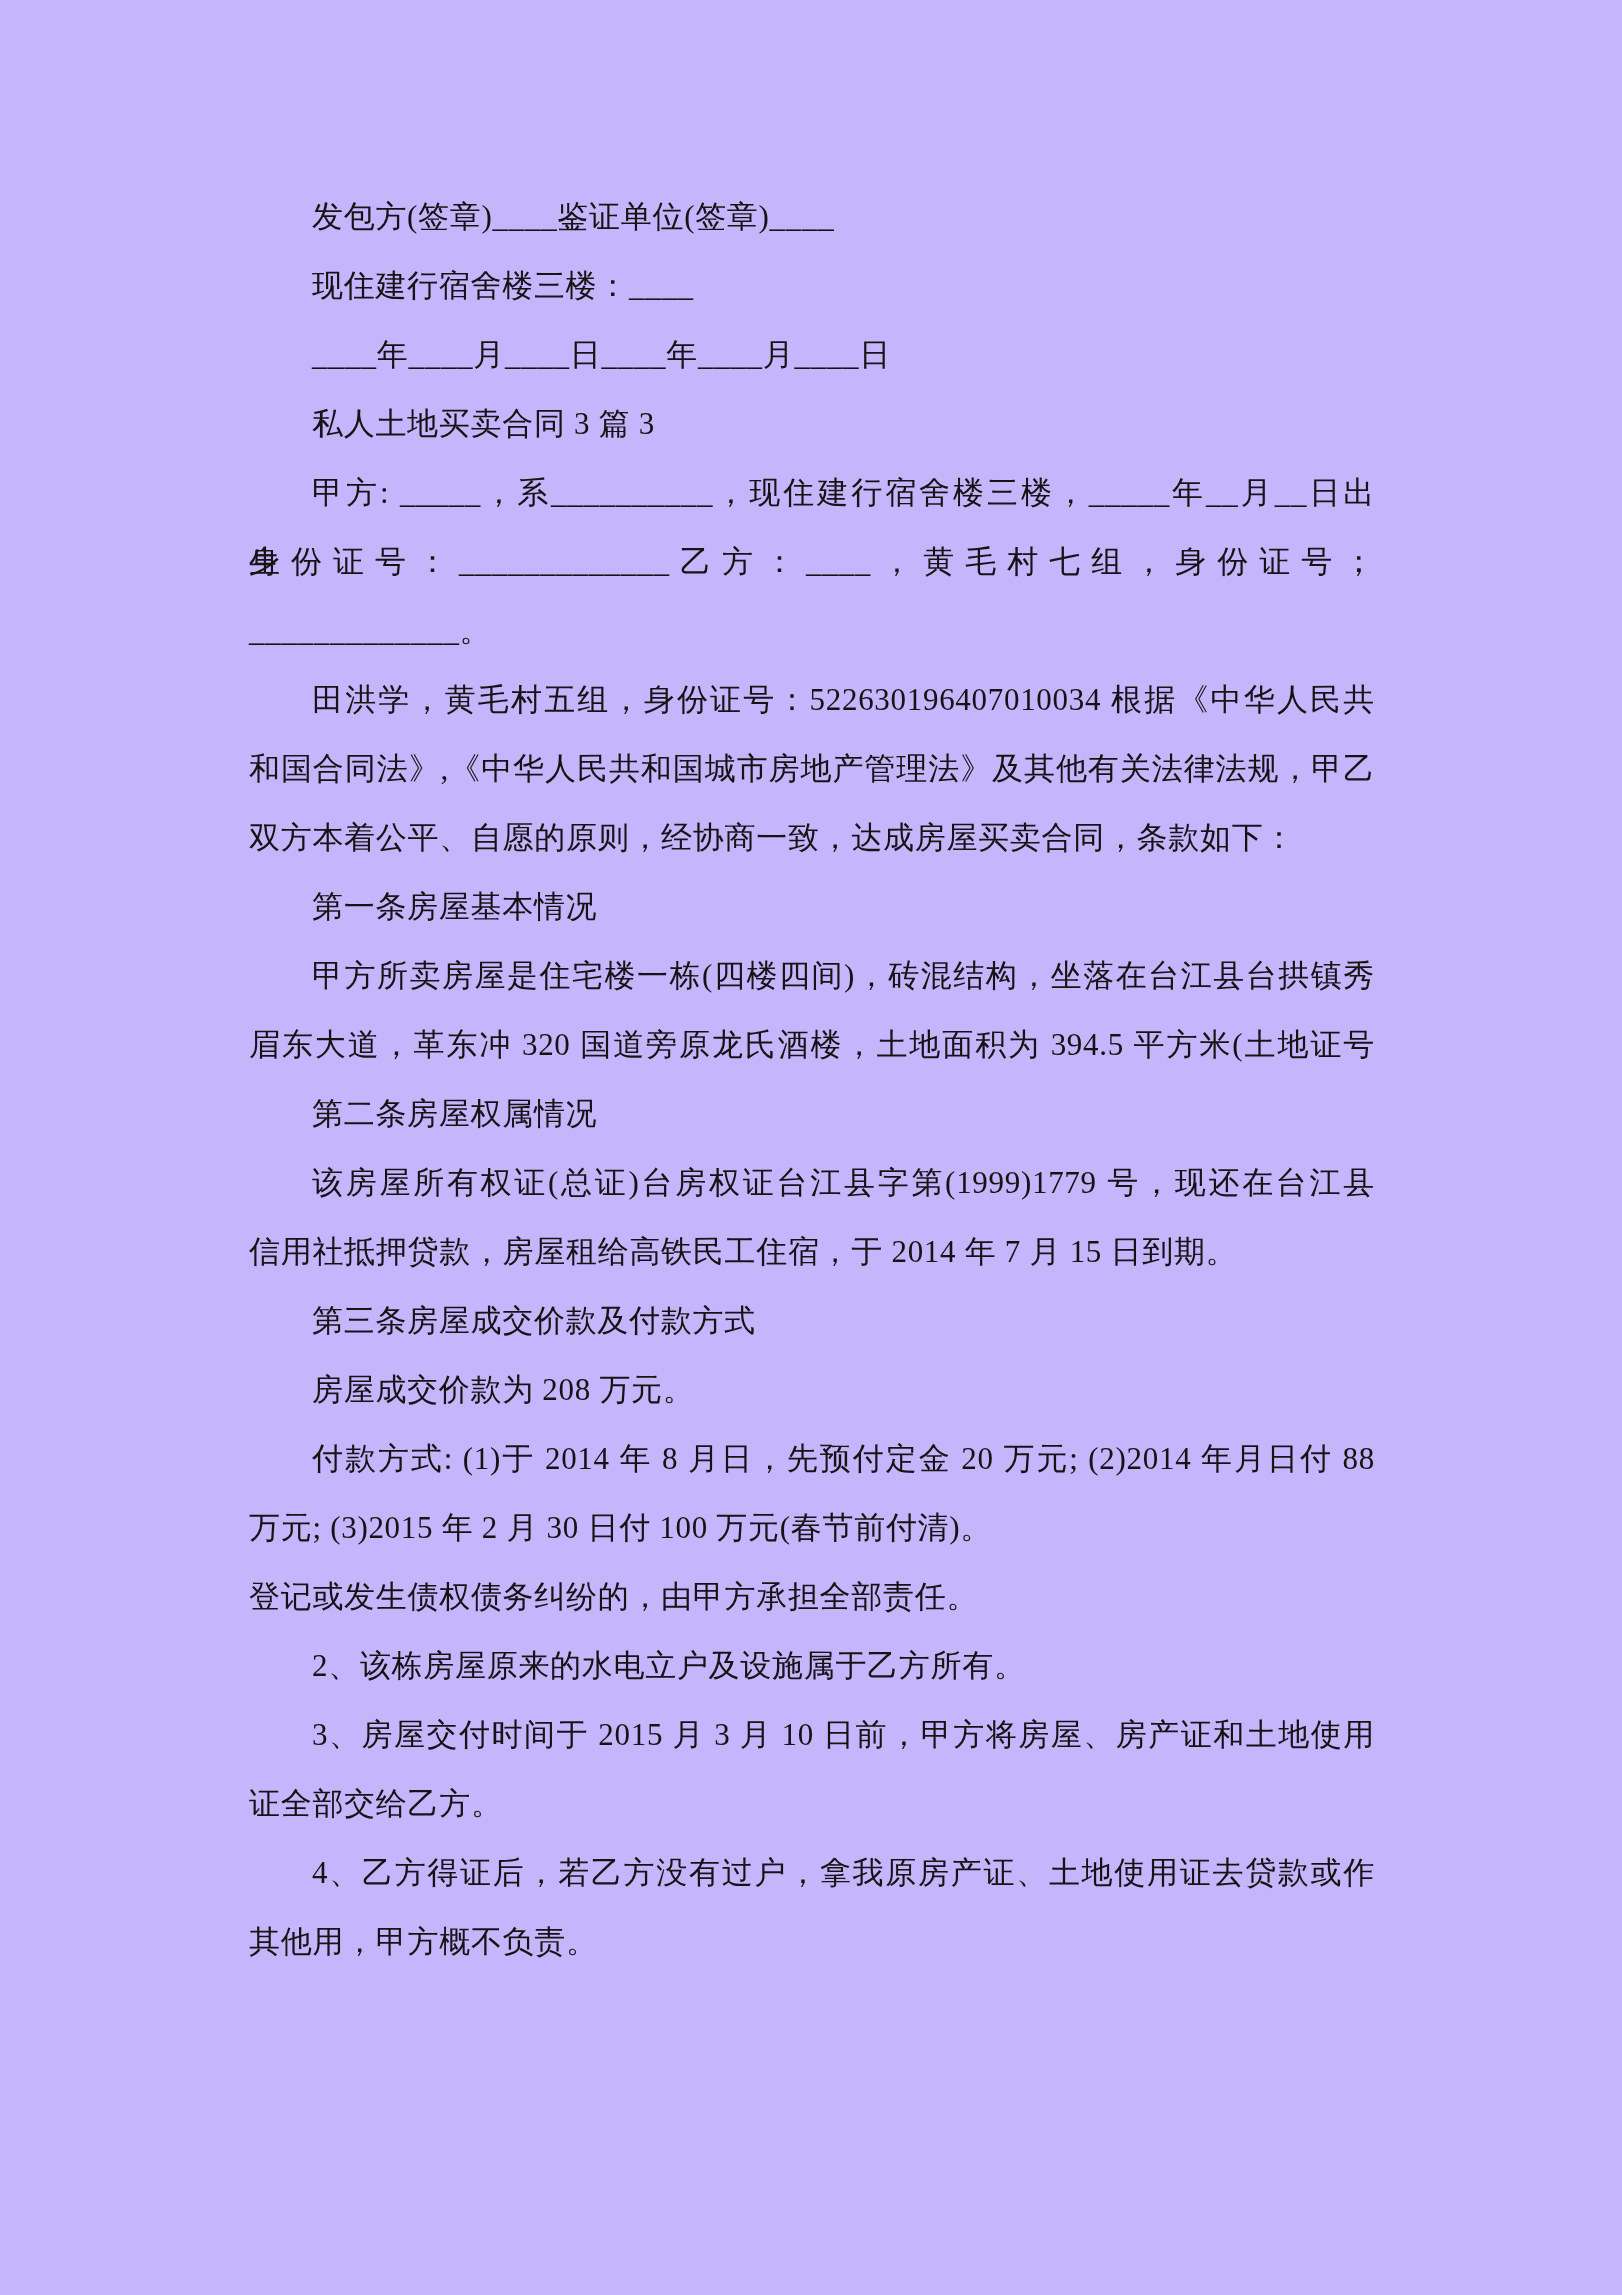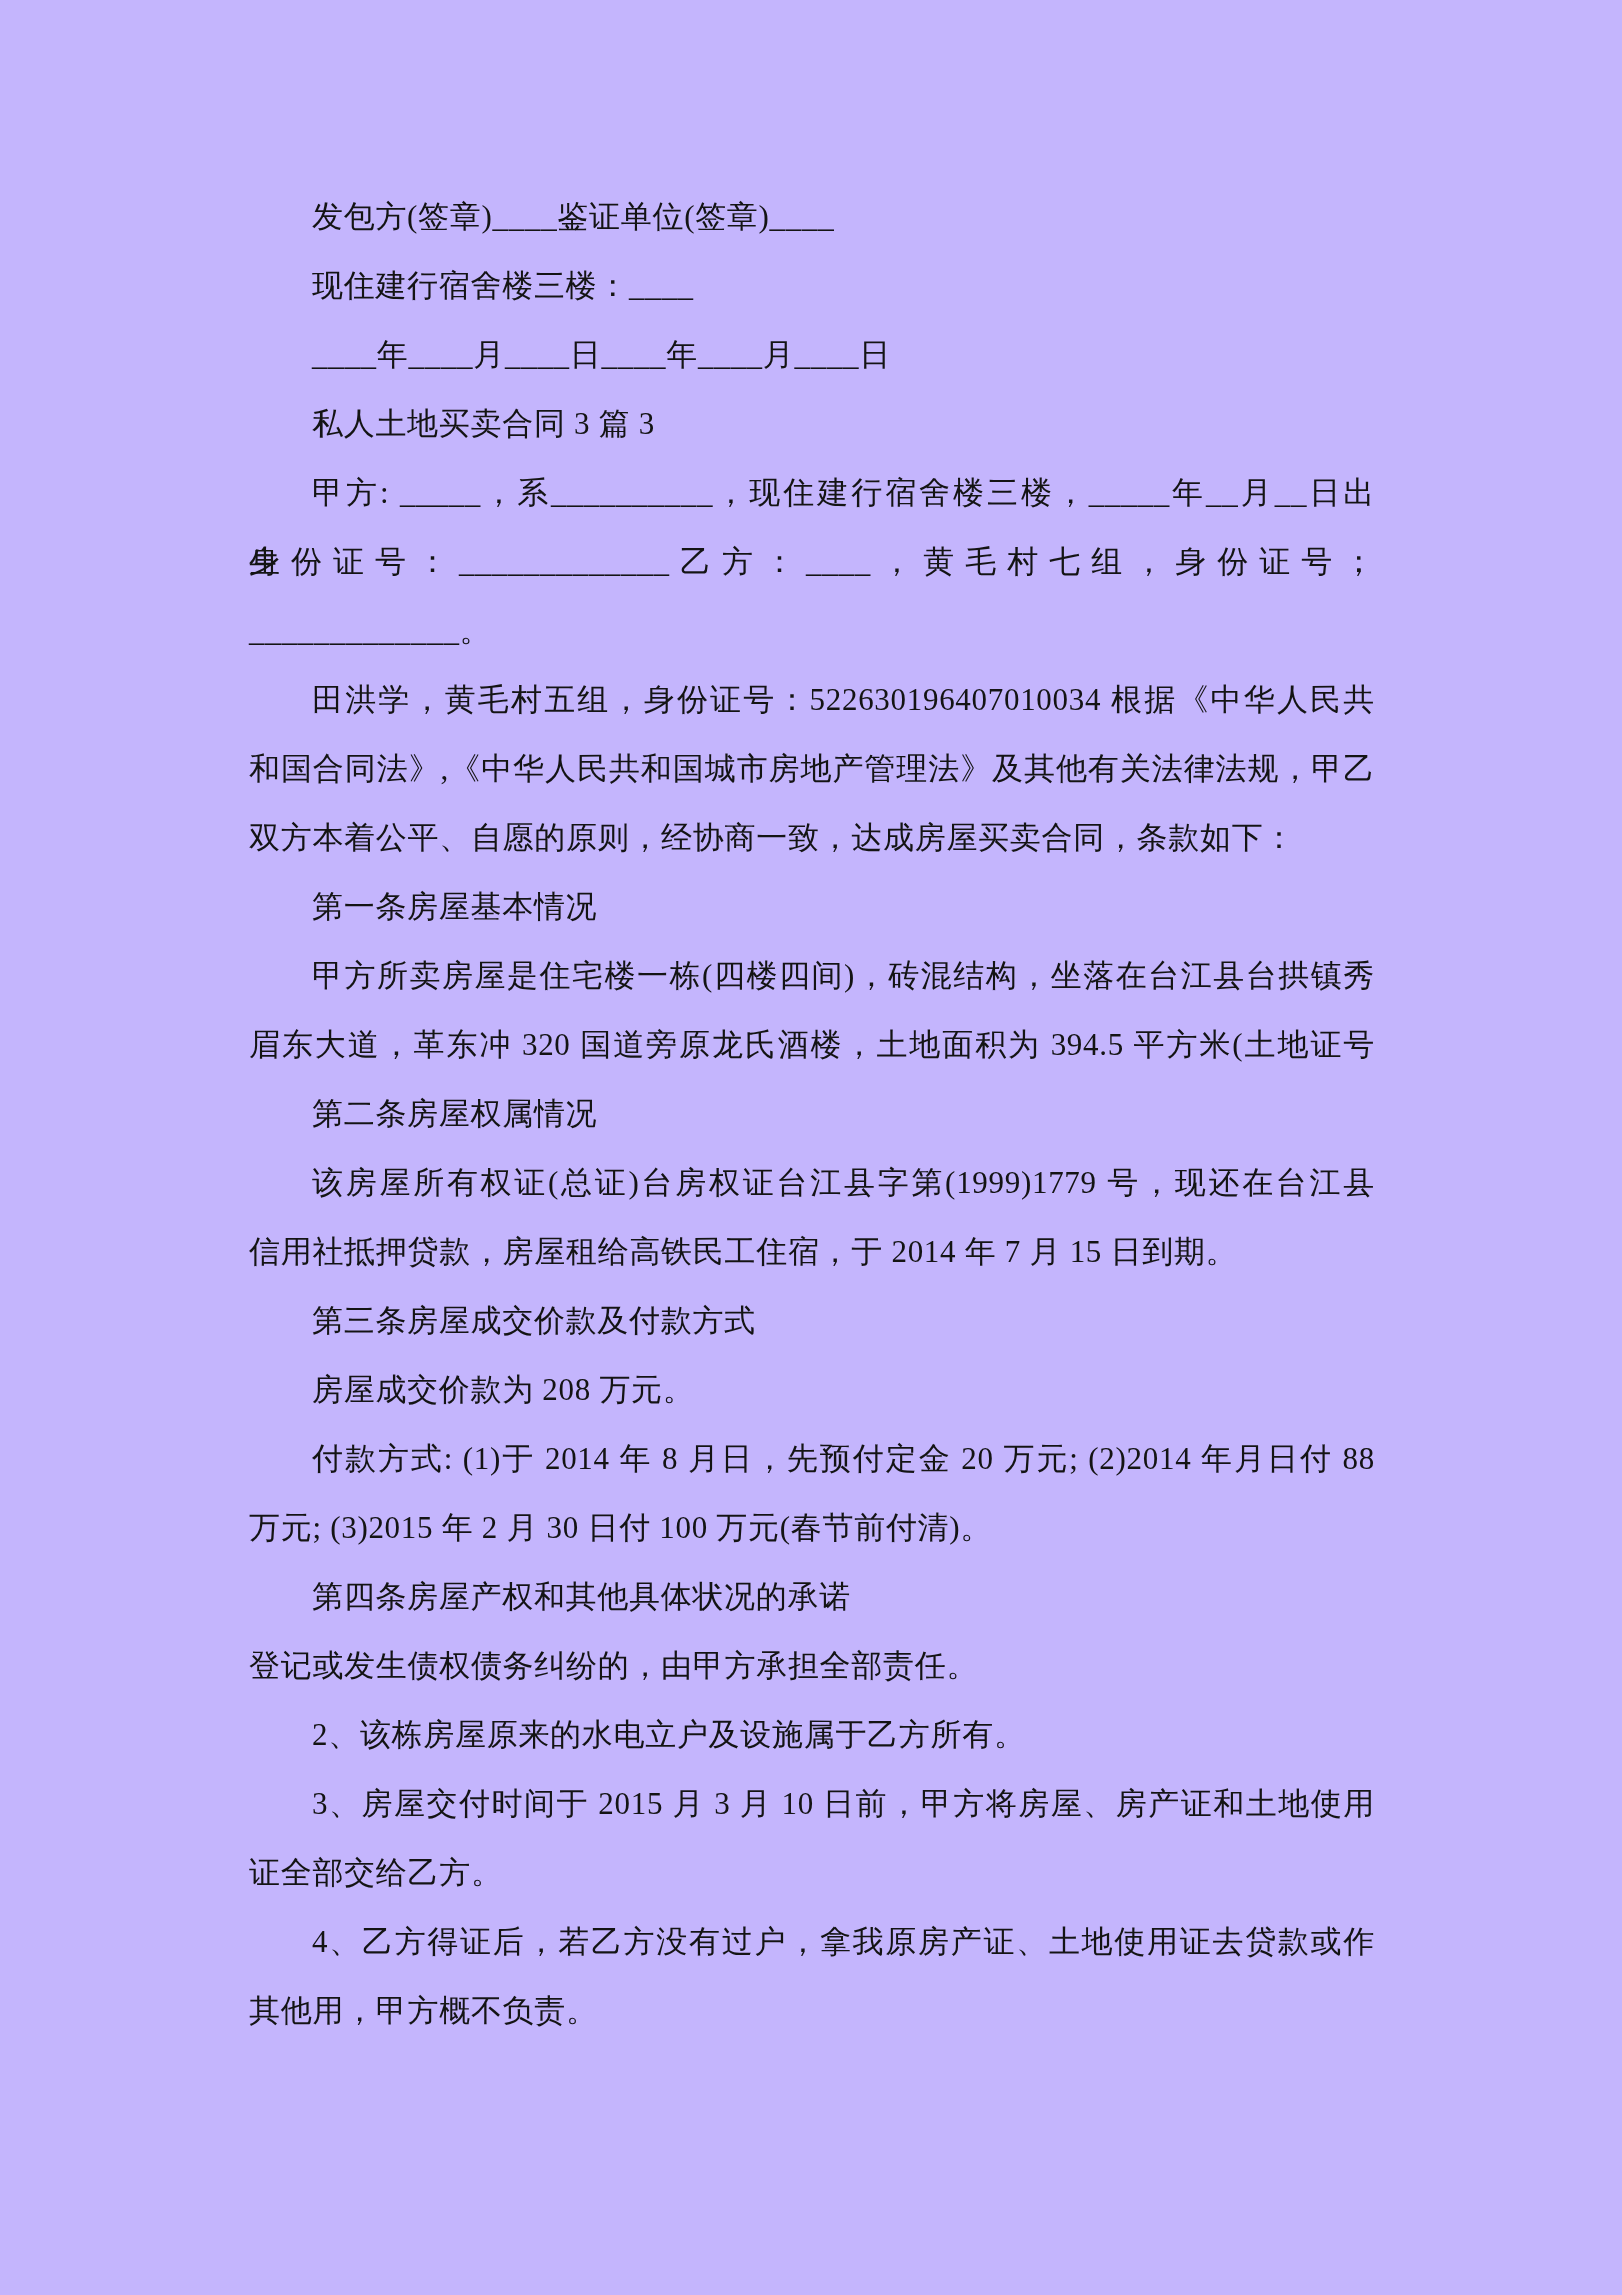--- a/index.html
+++ b/index.html
@@ -60,21 +60,20 @@
       <div class="line indent">第一条房屋基本情况</div>
       <div class="line indent fill">甲方所卖房屋是住宅楼一栋(四楼四间)，砖混结构，坐落在台江县台拱镇秀</div>
       <div class="line fill">眉东大道，革东冲 320 国道旁原龙氏酒楼，土地面积为 394.5 平方米(土地证号</div>
       <div class="line indent">第二条房屋权属情况</div>
       <div class="line indent fill">该房屋所有权证(总证)台房权证台江县字第(1999)1779 号，现还在台江县</div>
       <div class="line">信用社抵押贷款，房屋租给高铁民工住宿，于 2014 年 7 月 15 日到期。</div>
       <div class="line indent">第三条房屋成交价款及付款方式</div>
       <div class="line indent">房屋成交价款为 208 万元。</div>
       <div class="line indent fill">付款方式: (1)于 2014 年 8 月日，先预付定金 20 万元; (2)2014 年月日付 88</div>
       <div class="line">万元; (3)2015 年 2 月 30 日付 100 万元(春节前付清)。</div>
-      <div class="line indent">第四条房屋产权和其他具体状况的承诺</div>
       <div class="line">登记或发生债权债务纠纷的，由甲方承担全部责任。</div>
       <div class="line indent">2、该栋房屋原来的水电立户及设施属于乙方所有。</div>
       <div class="line indent fill">3、房屋交付时间于 2015 月 3 月 10 日前，甲方将房屋、房产证和土地使用</div>
       <div class="line">证全部交给乙方。</div>
       <div class="line indent fill">4、乙方得证后，若乙方没有过户，拿我原房产证、土地使用证去贷款或作</div>
       <div class="line">其他用，甲方概不负责。</div>
     </div>
 </div>
 
 

